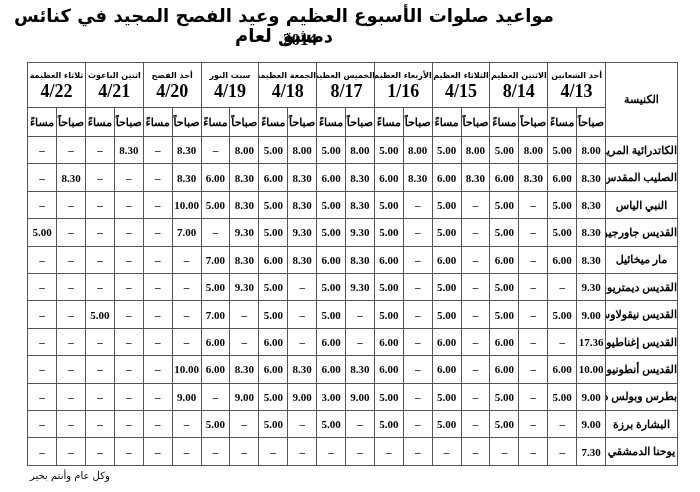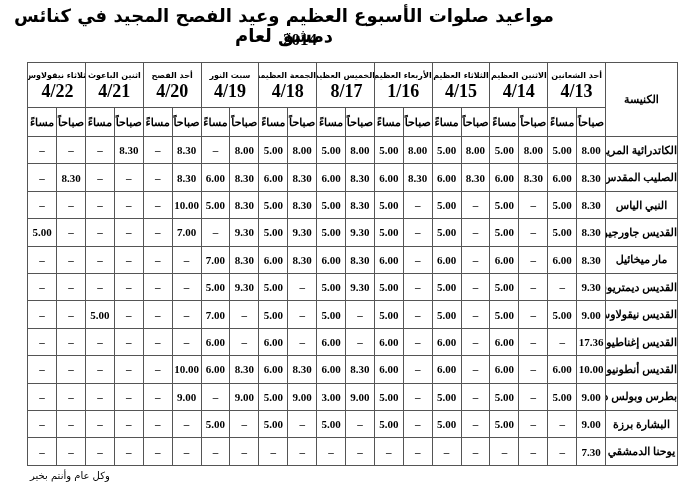--- a/index.html
+++ b/index.html
@@ -38,21 +38,21 @@
 <table class="sched">
   <thead>
     <tr id="day-row">
       <th class="church-h" rowspan="2">الكنيسة</th>
     <th class="day" colspan="2">
           <span class="dname">أحد الشعانين</span>
           <span class="ddate">4/13</span>
         </th>
         <th class="day" colspan="2">
           <span class="dname">الاثنين العظيم</span>
-          <span class="ddate">4/14</span>
+          <span class="ddate">8/14</span>
         </th>
         <th class="day" colspan="2">
           <span class="dname">الثلاثاء العظيم</span>
           <span class="ddate">4/15</span>
         </th>
         <th class="day" colspan="2">
           <span class="dname">الأربعاء العظيم</span>
           <span class="ddate">1/16</span>
         </th>
         <th class="day" colspan="2">
@@ -69,21 +69,21 @@
         </th>
         <th class="day" colspan="2">
           <span class="dname">أحد الفصح</span>
           <span class="ddate">4/20</span>
         </th>
         <th class="day" colspan="2">
           <span class="dname">اثنين الباعوث</span>
           <span class="ddate">4/21</span>
         </th>
         <th class="day" colspan="2">
-          <span class="dname">ثلاثاء نيقولاوس</span>
+          <span class="dname">ثلاثاء العظيمة</span>
           <span class="ddate">4/22</span>
         </th>
       </tr>
     <tr id="sub-row">
         <th class="sub">صباحاً</th>
         <th class="sub">مساءً</th>
         <th class="sub">صباحاً</th>
         <th class="sub">مساءً</th>
         <th class="sub">صباحاً</th>
         <th class="sub">مساءً</th>

